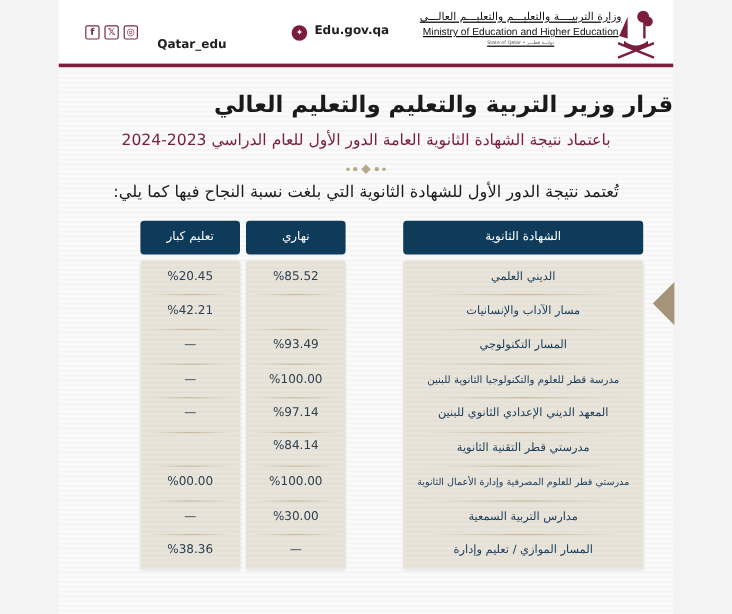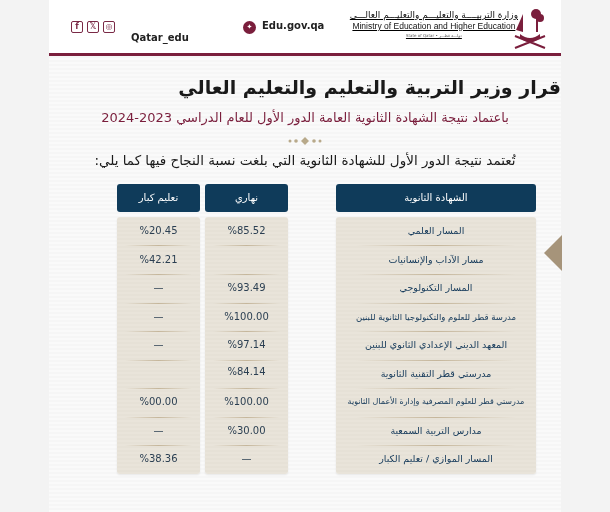--- a/index.html
+++ b/index.html
@@ -141,33 +141,33 @@
     <div class="cell num" style="top:141px">%84.14</div>
     <div class="rule" style="top:171px"></div>
     <div class="cell num" style="top:171px">%100.00</div>
     <div class="rule" style="top:199.5px"></div>
     <div class="cell num" style="top:199.5px">%30.00</div>
     <div class="rule" style="top:228px"></div>
     <div class="cell num" style="top:228px">—</div>
   </div>
 
   <div class="tbody col-cert">
-    <div class="cell" style="top:0px">المسار العلمي</div>
+    <div class="cell" style="top:0px">الديني العلمي</div>
     <div class="rule" style="top:28px"></div>
     <div class="cell" style="top:28.5px">مسار الآداب والإنسانيات</div>
     <div class="rule" style="top:57px"></div>
     <div class="cell" style="top:57px">المسار التكنولوجي</div>
     <div class="rule" style="top:85.5px"></div>
     <div class="cell" style="top:85.5px;font-size:8.5px">مدرسة قطر للعلوم والتكنولوجيا الثانوية للبنين</div>
     <div class="rule" style="top:114px"></div>
     <div class="cell" style="top:114px">المعهد الديني الإعدادي الثانوي للبنين</div>
     <div class="rule" style="top:142.5px"></div>
     <div class="cell" style="top:142.5px">مدرستي قطر التقنية الثانوية</div>
     <div class="rule" style="top:171px"></div>
     <div class="cell" style="top:171px;font-size:8px">مدرستي قطر للعلوم المصرفية وإدارة الأعمال الثانوية</div>
     <div class="rule" style="top:199.5px"></div>
     <div class="cell" style="top:199.5px">مدارس التربية السمعية</div>
     <div class="rule" style="top:228px"></div>
-    <div class="cell" style="top:228px">المسار الموازي / تعليم الكبار</div>
+    <div class="cell" style="top:228px">المسار الموازي / تعليم وإدارة</div>
   </div>
 </div>
 
 <div class="arrow"></div>
 
 </body></html>

